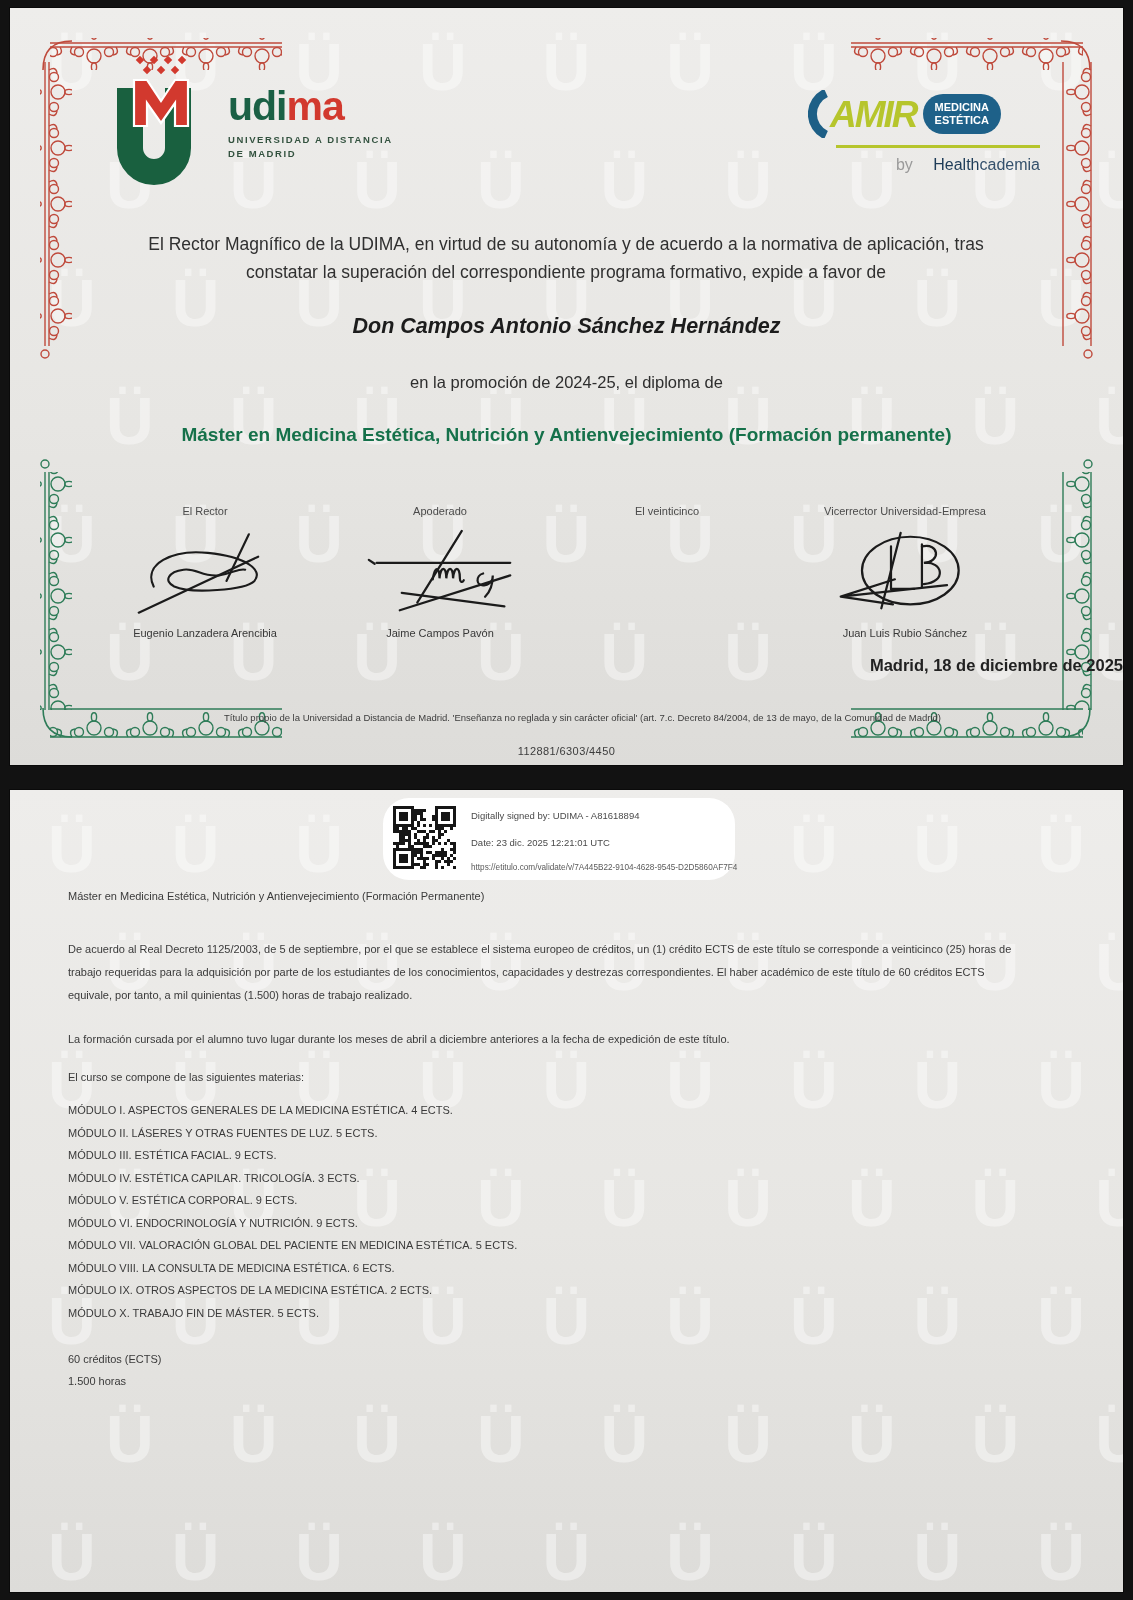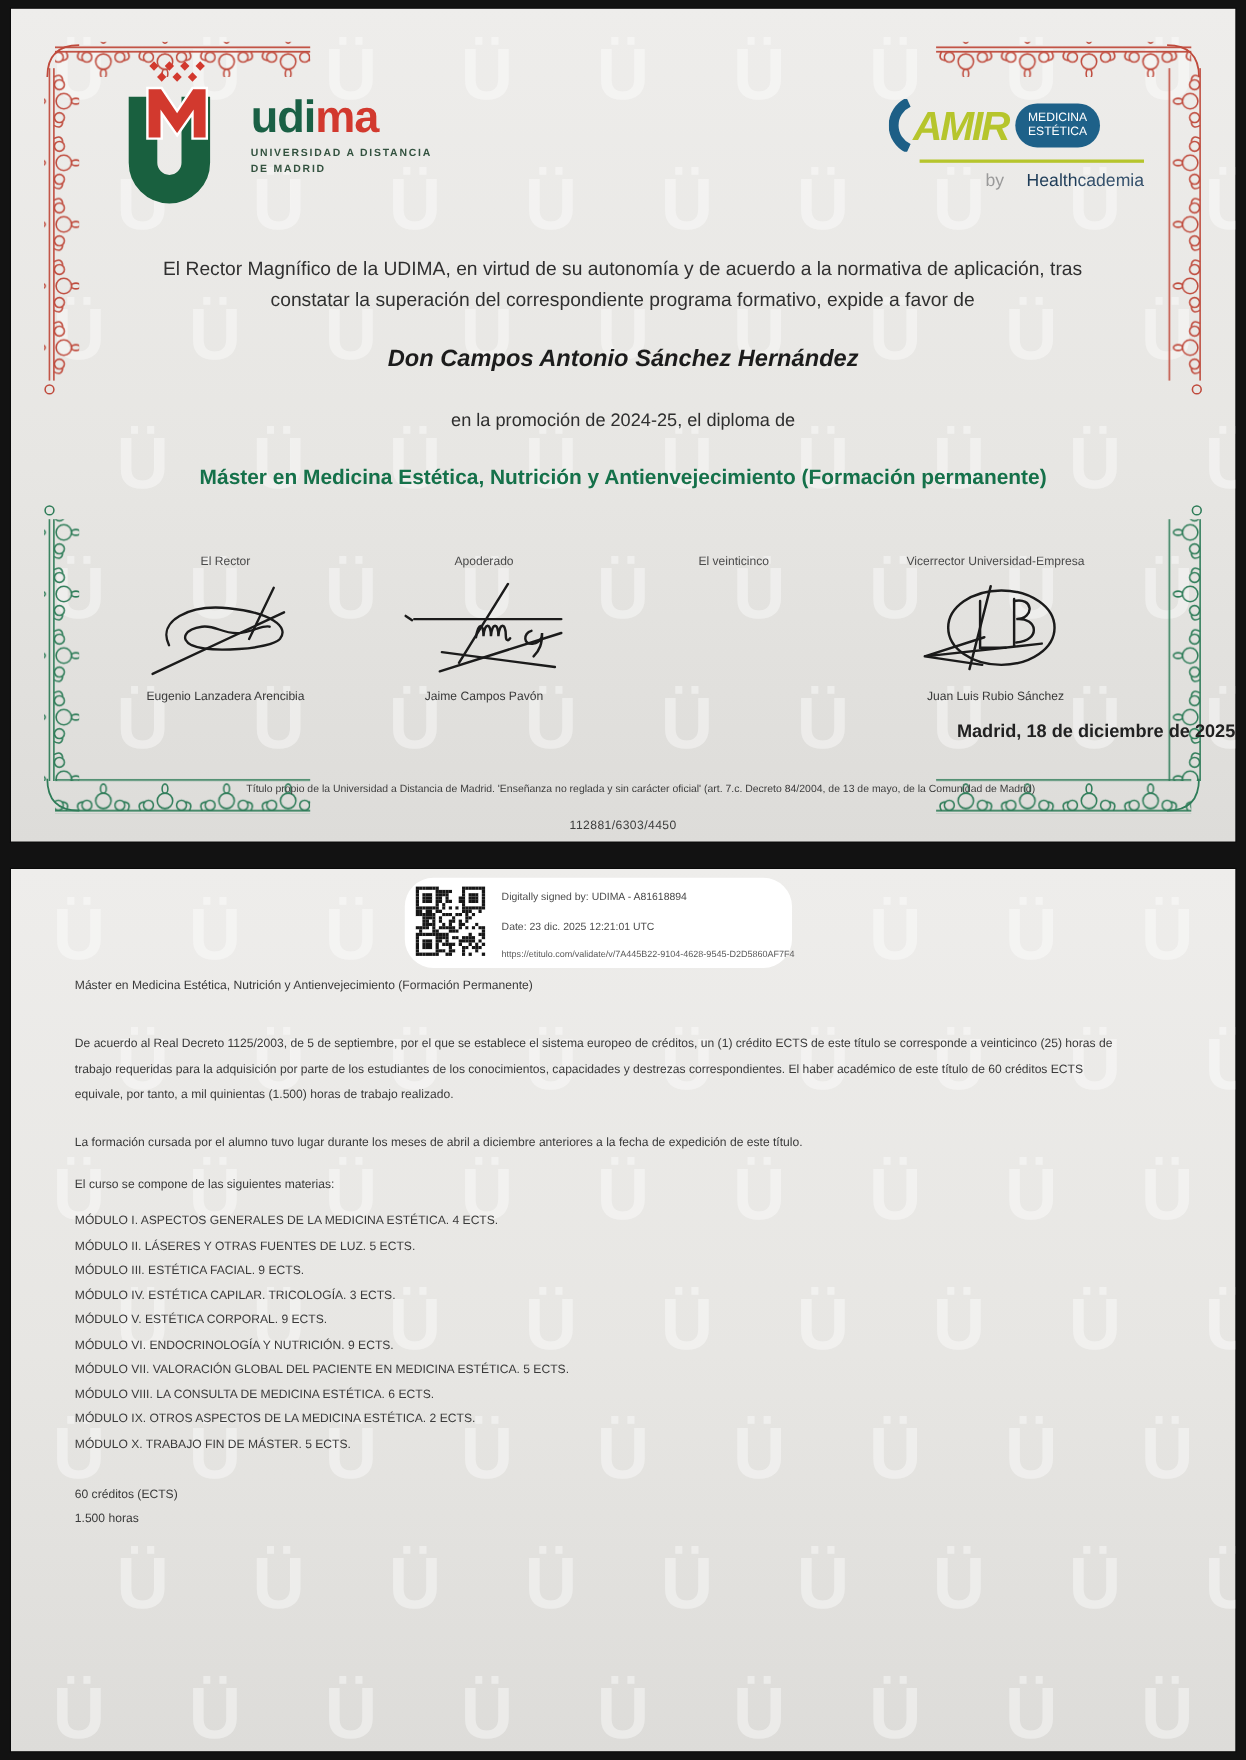--- a/index.html
+++ b/index.html
@@ -27,21 +27,21 @@
   .abs{position:absolute;}
 
   
   .udima-wordmark{font-weight:bold;font-size:41px;letter-spacing:-1px;line-height:1;}
   .udima-wordmark .g{color:#1a6045;}
   .udima-wordmark .r{color:#d2392e;}
   .udima-sub{font-size:9.5px;letter-spacing:1.6px;color:#33523f;font-weight:bold;line-height:1.5;margin-top:6px;}
 
   .amir-row{display:flex;align-items:center;}
   .amir-name{font-weight:bold;font-style:italic;font-size:37px;color:#b6c52c;letter-spacing:-2px;line-height:1;}
-  .amir-pill{background:#1e6189;color:#fff;border-radius:22px;padding:7px 12px;font-weight:normal;font-size:11px;line-height:1.15;margin-left:6px;text-align:left;}
+  .amir-pill{background:#1e6189;color:#fff;border-radius:22px;padding:7px 12px;font-weight:bold;font-size:11px;line-height:1.15;margin-left:6px;text-align:left;}
   .amir-line{height:3px;background:#b6c52c;margin-top:7px;margin-left:28px;}
   .amir-by{margin-top:8px;text-align:right;font-size:16px;}
   .amir-by .by{color:#9a9a9a;}
   .amir-by .bold{color:#1e3c58;font-weight:normal;padding-left:16px;}
   .amir-by .rest{color:#35516c;}
 
   .intro{font-size:17.5px;line-height:1.62;color:#303030;text-align:center;}
   .recipient{font-size:21.5px;font-weight:bold;font-style:italic;color:#1c1c1c;text-align:center;width:100%;}
   .promo{font-size:16.5px;color:#2e2e2e;text-align:center;width:100%;}
   .diploma-title{font-size:19px;font-weight:bold;color:#15714a;text-align:center;width:100%;}
@@ -49,21 +49,21 @@
   .sig-col{position:absolute;text-align:center;}
   .sig-role{font-size:11px;color:#4a4a4a;}
   .sig-art{height:96px;margin-top:8px;display:flex;align-items:center;justify-content:center;}
   .sig-name{font-size:11px;color:#383838;margin-top:6px;}
 
   .date-line{font-size:16.5px;font-weight:bold;color:#212121;text-align:right;width:100%;}
   .legal{font-size:9.5px;color:#3c3c3c;text-align:center;width:100%;}
   .refnum{font-size:11px;color:#3c3c3c;text-align:center;width:100%;letter-spacing:.4px;}
 
   
-  .qr-box{position:absolute;left:358px;top:8px;width:352px;height:82px;background:#ffffff;border-radius:26px;}
+  .qr-box{position:absolute;left:373px;top:8px;width:352px;height:82px;background:#ffffff;border-radius:26px;}
   #qr{position:absolute;left:10px;top:8px;width:63px;height:63px;display:grid;grid-template-columns:repeat(21,3px);grid-auto-rows:3px;background:#fff;}
   #qr div{background:#fff;}
   #qr div.on{background:#161616;}
   .qr-line{position:absolute;left:88px;font-size:9.5px;color:#4a4a4a;white-space:nowrap;}
   .qr-line.l1{top:12px;}
   .qr-line.l2{top:39px;}
   .qr-line.l3{top:65px;font-size:8.2px;color:#5a5a5a;}
 
   .body2{position:absolute;left:58px;top:100px;width:960px;color:#3a3a3a;font-size:11px;}
   .body2 .t{margin-bottom:36px;}

